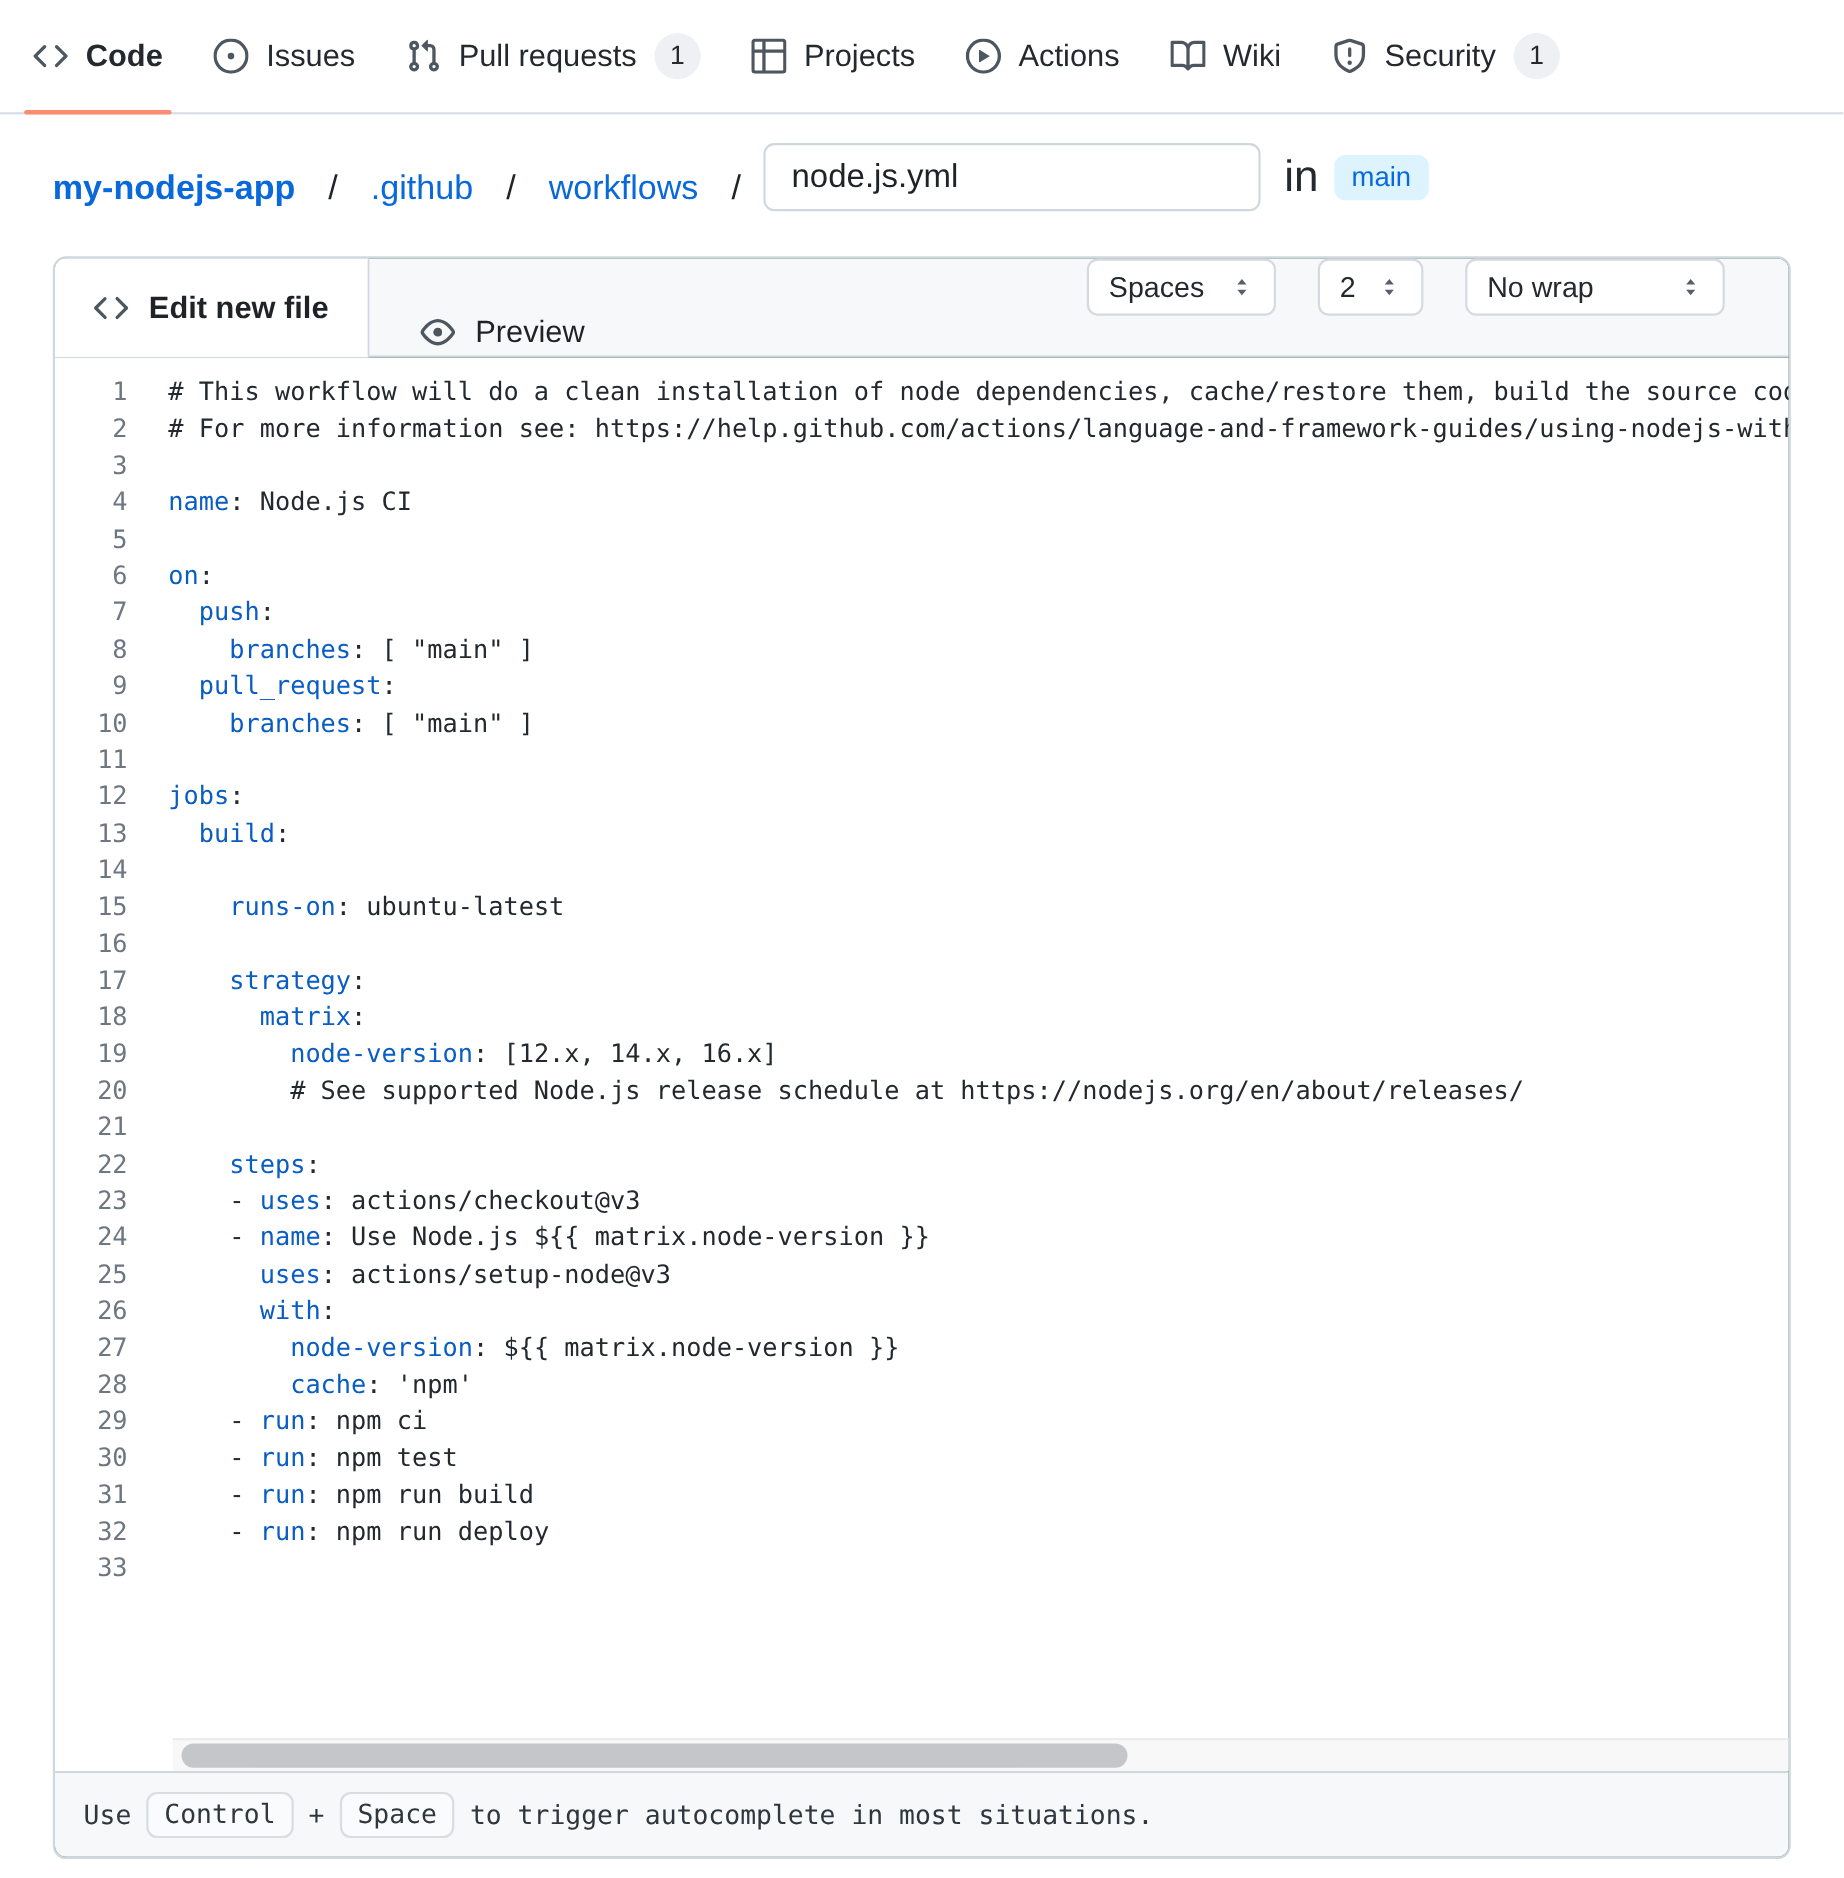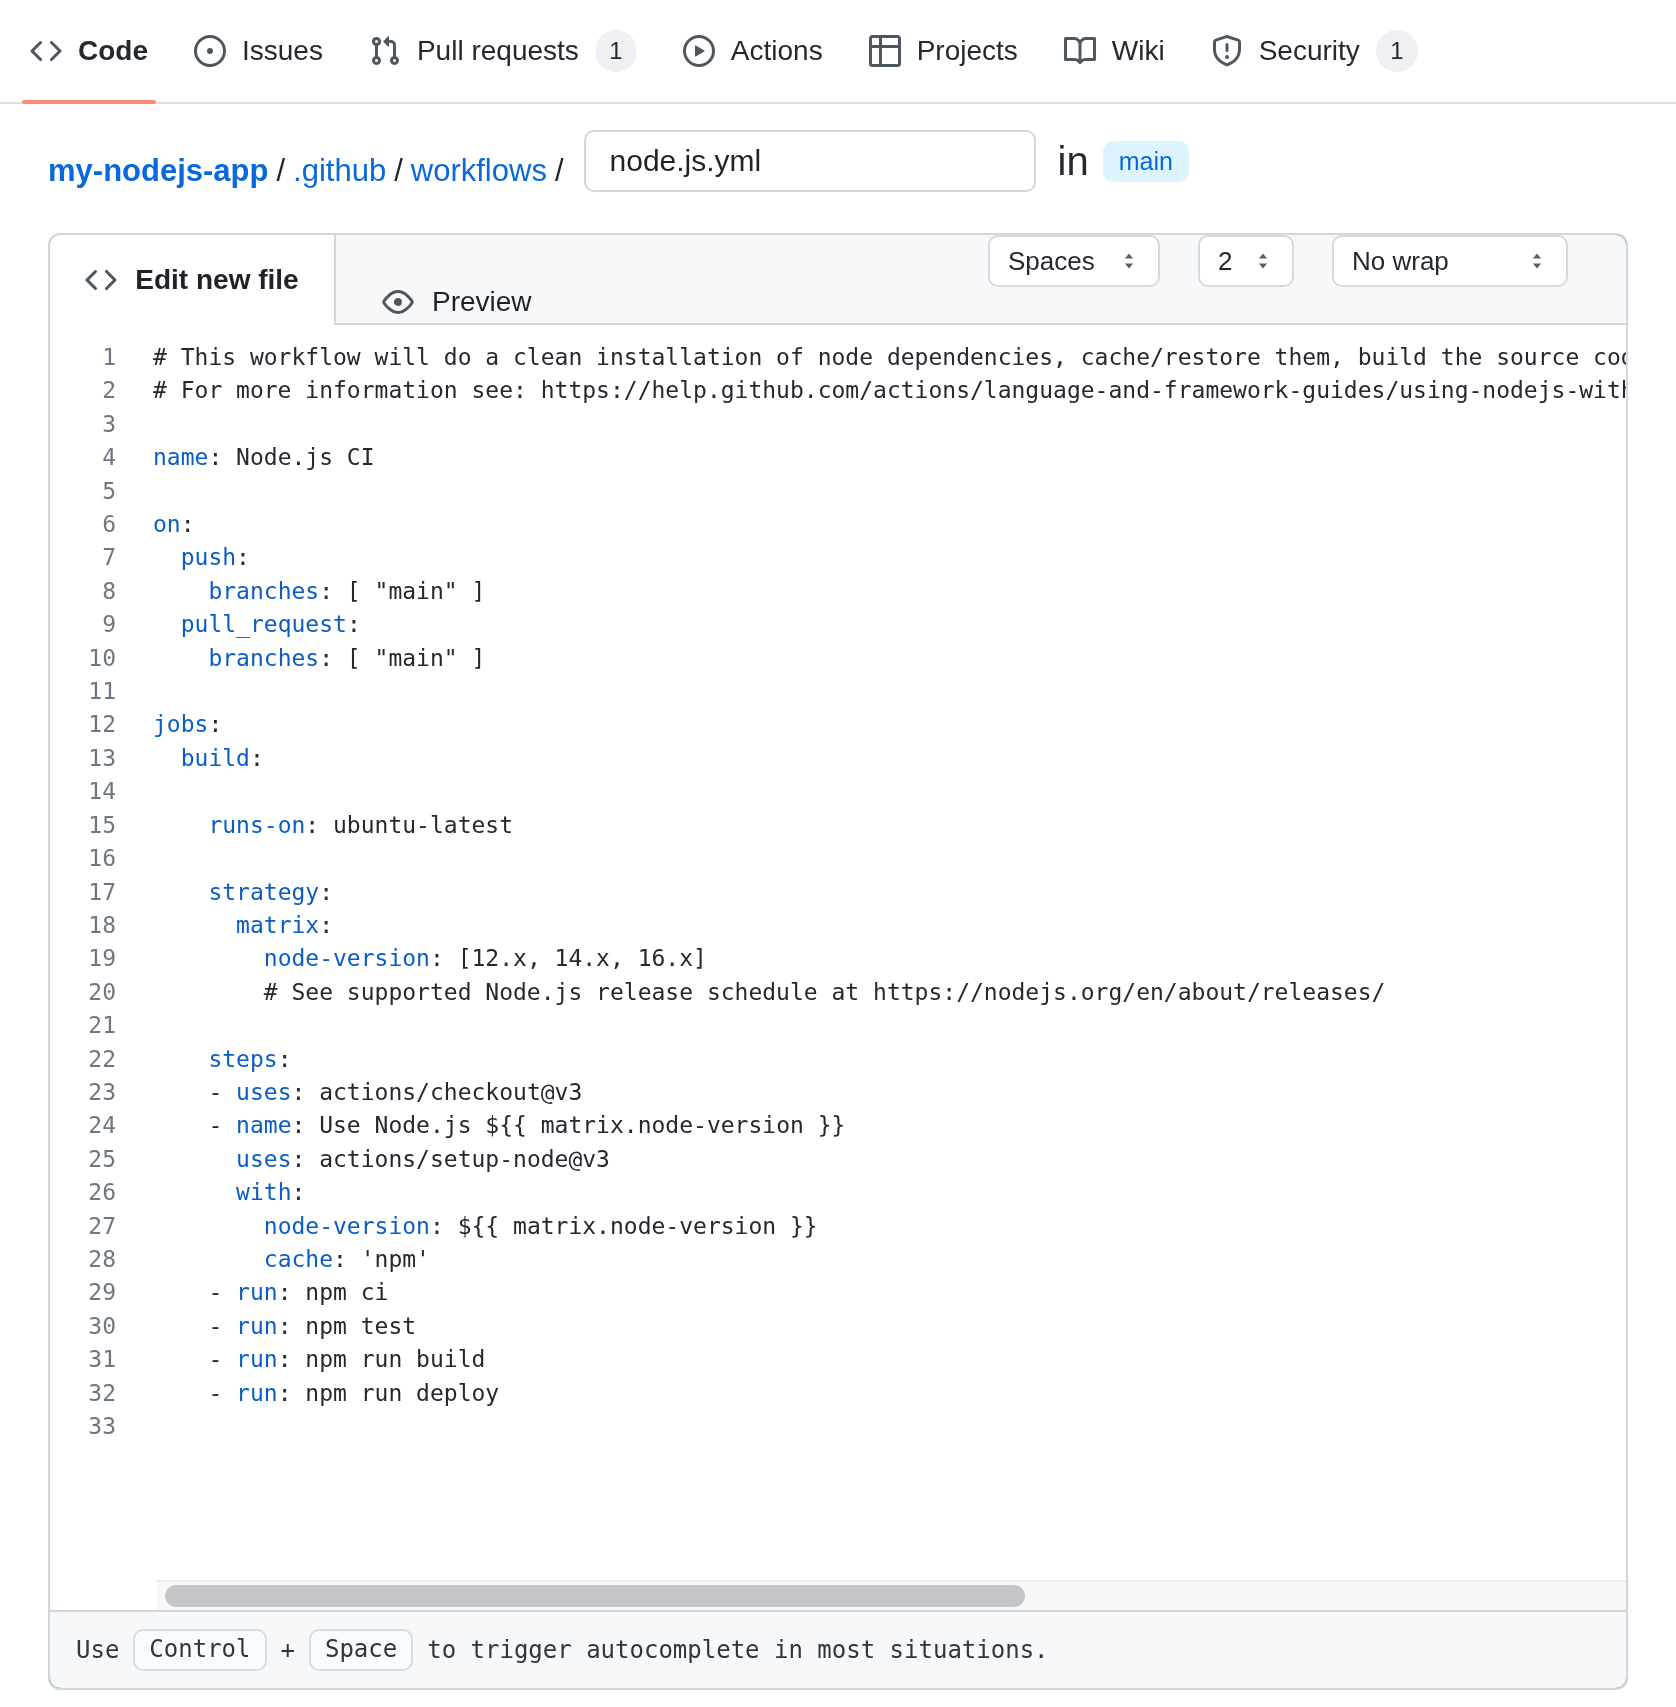--- a/index.html
+++ b/index.html
@@ -35,21 +35,21 @@
   }
   .nav-badge{
     background:#eef0f3;color:var(--fg);font-size:24px;line-height:1;
     min-width:42px;height:42px;border-radius:21px;
     display:flex;align-items:center;justify-content:center;padding:0 12px;
   }
   
   .breadcrumb{
     display:flex;align-items:center;margin:26px 48px 41px 48px;gap:14px;font-size:31px;
   }
-  .bc-links{display:flex;align-items:center;gap:8px;margin-top:20px;}
+  .bc-links{display:flex;align-items:center;gap:30px;margin-top:20px;}
   .bc-link{color:var(--accent);text-decoration:none;cursor:pointer;}
   .bc-repo{font-weight:600;}
   .bc-sep{color:#1f2328;}
   .filename-input{
     width:452px;height:62px;border:2px solid var(--border);border-radius:10px;
     font-size:30px;padding:0 24px;color:#1f2328;font-family:"Liberation Sans",sans-serif;
     outline:none;background:#fff;margin-left:6px;
   }
   .in-label{color:var(--fg);font-size:40px;margin-left:8px;}
   .branch-badge{
@@ -146,32 +146,32 @@
         <svg viewBox="0 0 16 16" width="32" height="32" fill="currentColor">
           <path d="M1.5 3.25a2.25 2.25 0 1 1 3 2.122v5.256a2.251 2.251 0 1 1-1.5 0V5.372A2.25 2.25 0 0 1 1.5 3.25Zm5.677-.177L9.573.677A.25.25 0 0 1 10 .854V2.5h1A2.5 2.5 0 0 1 13.5 5v5.628a2.251 2.251 0 1 1-1.5 0V5a1 1 0 0 0-1-1h-1v1.646a.25.25 0 0 1-.427.177L7.177 3.427a.25.25 0 0 1 0-.354ZM3.75 2.5a.75.75 0 1 0 0 1.5.75.75 0 0 0 0-1.5Zm0 9.5a.75.75 0 1 0 0 1.5.75.75 0 0 0 0-1.5Zm8.25.75a.75.75 0 1 0 1.5 0 .75.75 0 0 0-1.5 0Z" fill-rule="evenodd"></path>
         </svg>
       </span>
       <span class="nav-label">Pull requests</span>
       <span class="nav-badge">1</span>
     </div>
     <div class="nav-item">
       <span class="nav-icon">
         <svg viewBox="0 0 16 16" width="32" height="32" fill="currentColor">
+          <path d="M0 1.75C0 .784.784 0 1.75 0h12.5C15.216 0 16 .784 16 1.75v12.5A1.75 1.75 0 0 1 14.25 16H1.75A1.75 1.75 0 0 1 0 14.25ZM6.5 6.5v8h7.75a.25.25 0 0 0 .25-.25V6.5Zm8-1.5V1.75a.25.25 0 0 0-.25-.25H6.5V5Zm-13 1.5v7.75c0 .138.112.25.25.25H5v-8Zm0-1.5H5V1.5H1.75a.25.25 0 0 0-.25.25Z" fill-rule="evenodd"></path>
+        </svg>
+      </span>
+      <span class="nav-label">Projects</span>
+    </div>
+    <div class="nav-item">
+      <span class="nav-icon">
+        <svg viewBox="0 0 16 16" width="32" height="32" fill="currentColor">
           <path d="M8 0a8 8 0 1 1 0 16A8 8 0 0 1 8 0ZM1.5 8a6.5 6.5 0 1 0 13 0 6.5 6.5 0 0 0-13 0Zm4.879-2.773 4.264 2.559a.25.25 0 0 1 0 .428l-4.264 2.559A.25.25 0 0 1 6 10.559V5.442a.25.25 0 0 1 .379-.215Z" fill-rule="evenodd"></path>
         </svg>
       </span>
       <span class="nav-label">Actions</span>
-    </div>
-    <div class="nav-item">
-      <span class="nav-icon">
-        <svg viewBox="0 0 16 16" width="32" height="32" fill="currentColor">
-          <path d="M0 1.75C0 .784.784 0 1.75 0h12.5C15.216 0 16 .784 16 1.75v12.5A1.75 1.75 0 0 1 14.25 16H1.75A1.75 1.75 0 0 1 0 14.25ZM6.5 6.5v8h7.75a.25.25 0 0 0 .25-.25V6.5Zm8-1.5V1.75a.25.25 0 0 0-.25-.25H6.5V5Zm-13 1.5v7.75c0 .138.112.25.25.25H5v-8Zm0-1.5H5V1.5H1.75a.25.25 0 0 0-.25.25Z" fill-rule="evenodd"></path>
-        </svg>
-      </span>
-      <span class="nav-label">Projects</span>
     </div>
     <div class="nav-item">
       <span class="nav-icon">
         <svg viewBox="0 0 16 16" width="32" height="32" fill="currentColor">
           <path d="M0 1.75A.75.75 0 0 1 .75 1h4.253c1.227 0 2.317.59 3 1.501A3.743 3.743 0 0 1 11.006 1h4.245a.75.75 0 0 1 .75.75v10.5a.75.75 0 0 1-.75.75h-4.507a2.25 2.25 0 0 0-1.591.659l-.622.621a.75.75 0 0 1-1.06 0l-.622-.621A2.25 2.25 0 0 0 5.258 13H.75a.75.75 0 0 1-.75-.75Zm7.251 10.324.004-5.073-.002-2.253A2.25 2.25 0 0 0 5.003 2.5H1.5v9h3.757a3.75 3.75 0 0 1 1.994.574ZM8.755 4.75l-.004 7.322a3.752 3.752 0 0 1 1.992-.572H14.5v-9h-3.495a2.25 2.25 0 0 0-2.25 2.25Z" fill-rule="evenodd"></path>
         </svg>
       </span>
       <span class="nav-label">Wiki</span>
     </div>
     <div class="nav-item">

